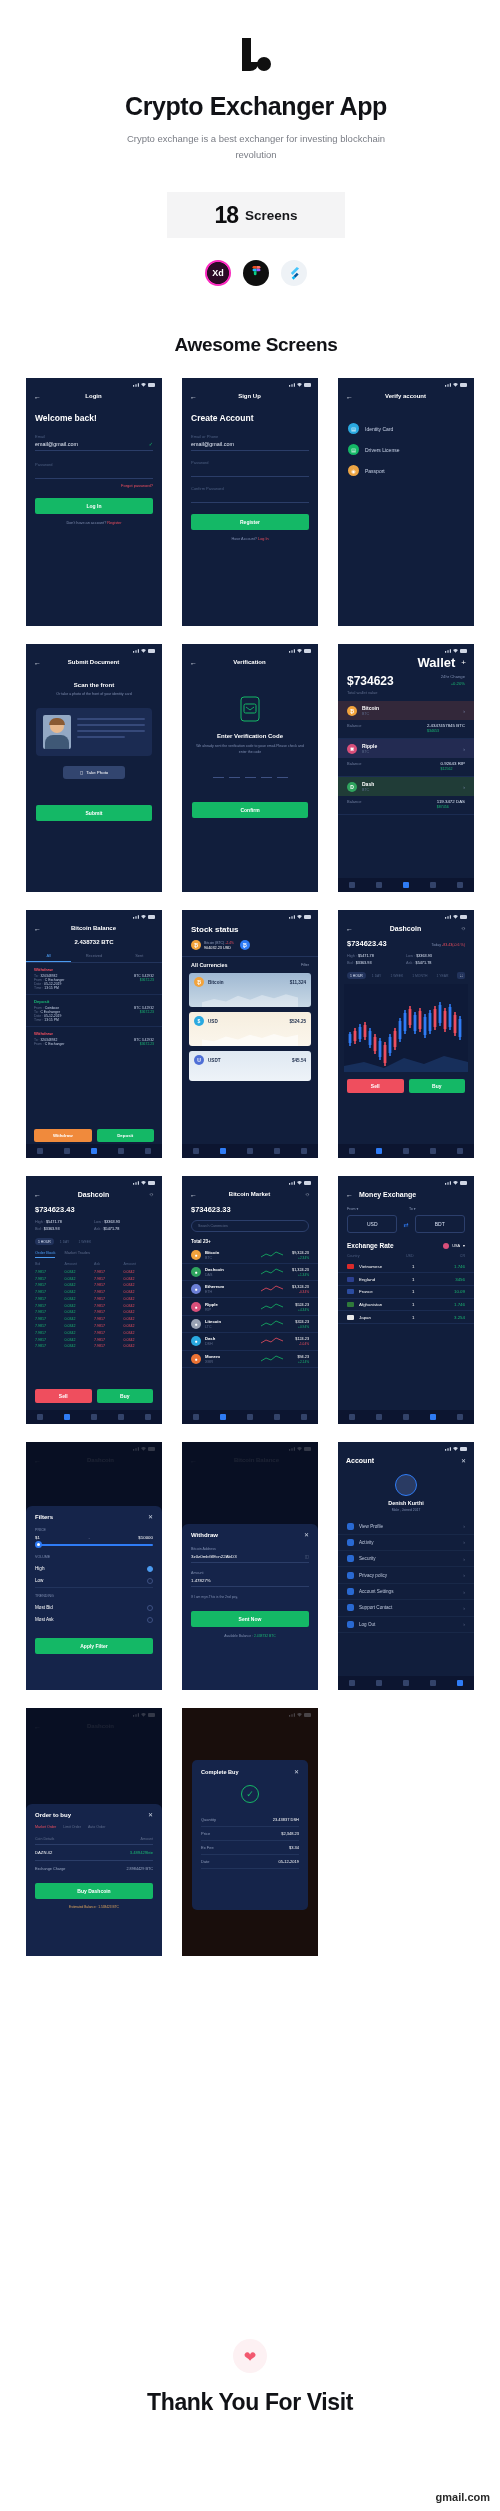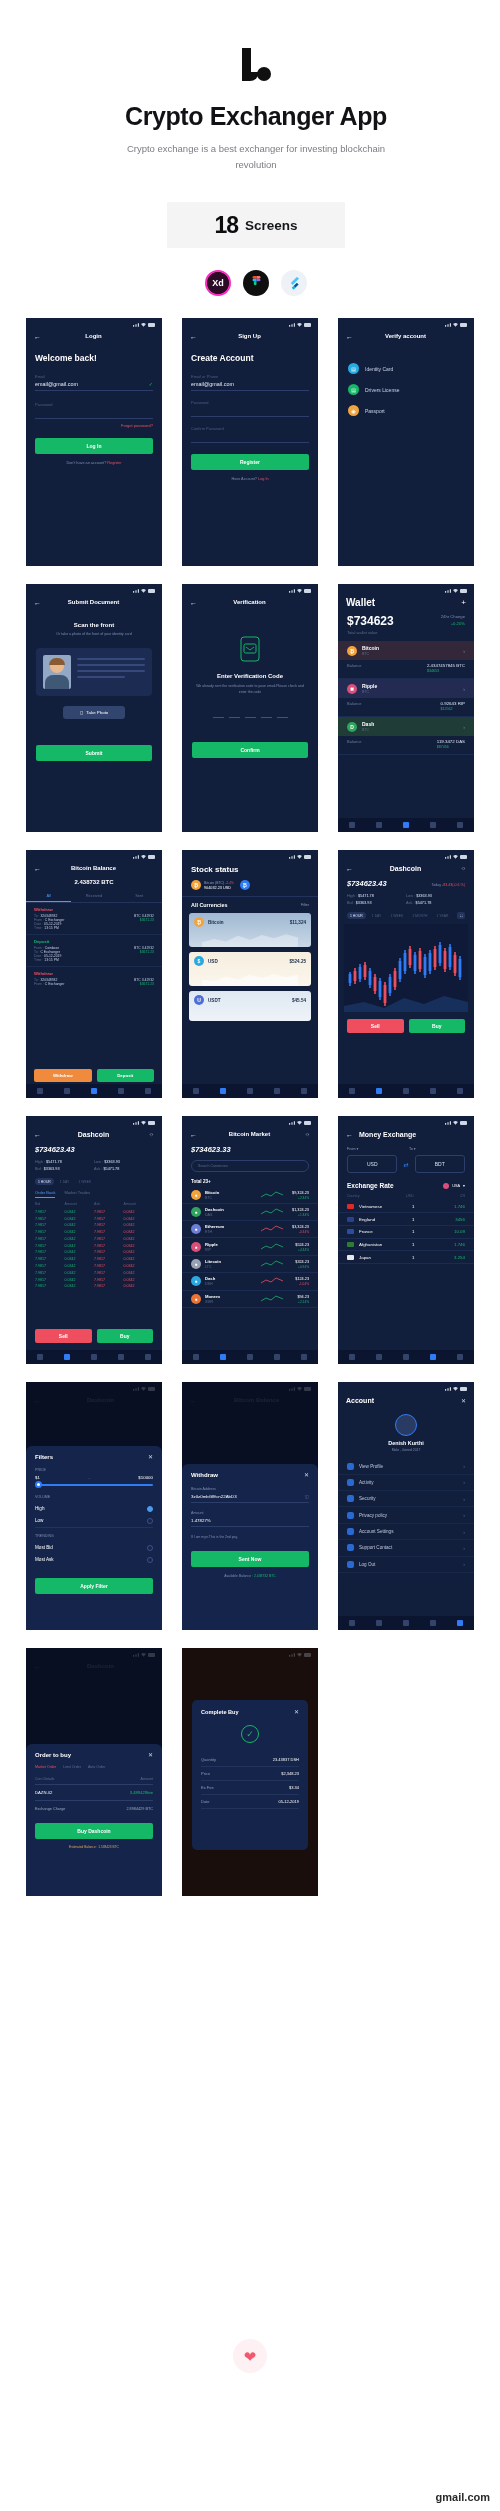--- a/index.html
+++ b/index.html
@@ -6,21 +6,21 @@
   body {
     width: 500px; height: 2511px;
     background: #ffffff;
     font-family: "Liberation Sans", sans-serif;
     color: #1a1a1a;
     overflow: hidden;
     position: relative;
   }
 
   
-  .hero { padding-top: 48px; text-align: center; margin-left: 12px; }
+  .hero { padding-top: 38px; text-align: center; margin-left: 12px; }
   .logo-mark {
     width: 34px; height: 40px; margin: 0 auto 14px; position: relative;
   }
   .logo-mark .stem {
     position: absolute; left: 3px; top: 0; width: 9px; height: 33px;
     background: #101010; border-bottom-left-radius: 9px; border-bottom-right-radius: 9px;
   }
   .logo-mark .stem-curve {
     position: absolute; left: 3px; top: 24px; width: 17px; height: 9px;
     background: #101010; border-bottom-right-radius: 9px;
@@ -122,21 +122,21 @@
   .coin-tk { font-size: 3.6px; color: #5e6c8c; }
   .bal-row { padding: 3px 9px 5px; display:flex; justify-content:space-between; font-size:4px; color:#6d7c9c; border-bottom: 1px solid #1b2c52; }
   .bal-v { text-align:right; color:#dce5f5; font-size:4.4px; }
 
   .tabbar { position:absolute; bottom:0; left:0; right:0; height:14px; background:#0c1530; display:flex; align-items:center; justify-content:space-around; }
   .tab-ic { width:6px; height:6px; border-radius:1px; background:#33436a; }
   .tab-ic.on { background:#2f7cf6; }
 
   
   .chart-head { padding: 3px 9px; }
-  .ch-amt { font-size: 7.5px; font-weight: bold; font-style: italic; }
+  .ch-amt { font-size: 7.5px; font-weight: bold; }
   .ch-stats { display:flex; flex-wrap: wrap; margin-top:4px; font-size:3.8px; color:#5e6c8c; }
   .ch-stats span { width: 50%; padding: 1.5px 0; }
   .ch-stats b { color:#dce5f5; font-weight: normal; }
   .chips { display:flex; gap:3px; padding: 3px 9px; align-items:center; }
   .chip { font-size:3.4px; padding:1.5px 3px; border-radius:5px; color:#4d5f82; }
   .chip.on { background:#22335c; color:#dbe4f6; }
   .candles { height: 88px; margin: 2px 6px; position: relative; background:#0e1a38; overflow:hidden; }
 
   .buysell { display:flex; gap:5px; padding: 5px 9px; }
   .bs { flex:1; text-align:center; font-size:5px; font-weight:bold; padding:4px 0; border-radius:2px; color:#fff; }
@@ -205,20 +205,21 @@
     </div>
     <div class="tool tool-flutter">
       <svg width="11" height="13" viewBox="0 0 12 14">
         <path d="M8.5 0L2 6.5 4 8.5 11 1.5z" fill="#47c5fb"></path>
         <path d="M8.5 6.2L5 9.7l2 2 3.5-3.5z" fill="#00569e"></path>
         <path d="M5 9.7L7 11.7 5 13.7 3 11.7z" fill="#00b5f8"></path>
       </svg>
     </div>
   </div>
 
+  <div class="section-title">Awesome Screens</div>
 </div>
 
 <div class="grid">
 
 
   <div class="phone">
     <div class="statusbar">
       <span class="sb-bars"></span>
       <span class="sb-wifi"></span>
       <span class="sb-bat"></span>
@@ -375,21 +376,21 @@
     <div class="btn-green" style="margin:24px 10px 0">Confirm</div>
   </div>
 
   <div class="phone">
     <div class="statusbar">
       <span class="sb-bars"></span>
       <span class="sb-wifi"></span>
       <span class="sb-bat"></span>
     </div>
     <div class="navbar">
-      <span class="nav-title" style="text-align:left;font-size:10px">Wallet</span>
+      <span class="nav-title" style="text-align:right;font-size:13px">Wallet</span>
       <span style="font-size:8px;color:#fff">+</span>
     </div>
     <div class="w-head">
       <div>
         <div class="w-amt">$734623</div>
         <div class="w-lbl">Total wallet value</div>
       </div>
       <div style="text-align:right">
         <div style="font-size:4.2px;color:#7e8db0">24hr Change</div>
         <div class="grn" style="font-size:4.2px;margin-top:2px">+0.20%</div>
@@ -1166,14 +1167,15 @@
         </div>
     </div>
   </div>
 
 </div>
 
 <div class="footer" style="height:180px;padding-top:8px">
   <div class="heart-wrap">
     <span class="heart">❤</span>
   </div>
+  <div class="thanks">Thank You For Visit</div>
   <div class="wm">gmail.com</div>
 </div>
 
 </body></html>

